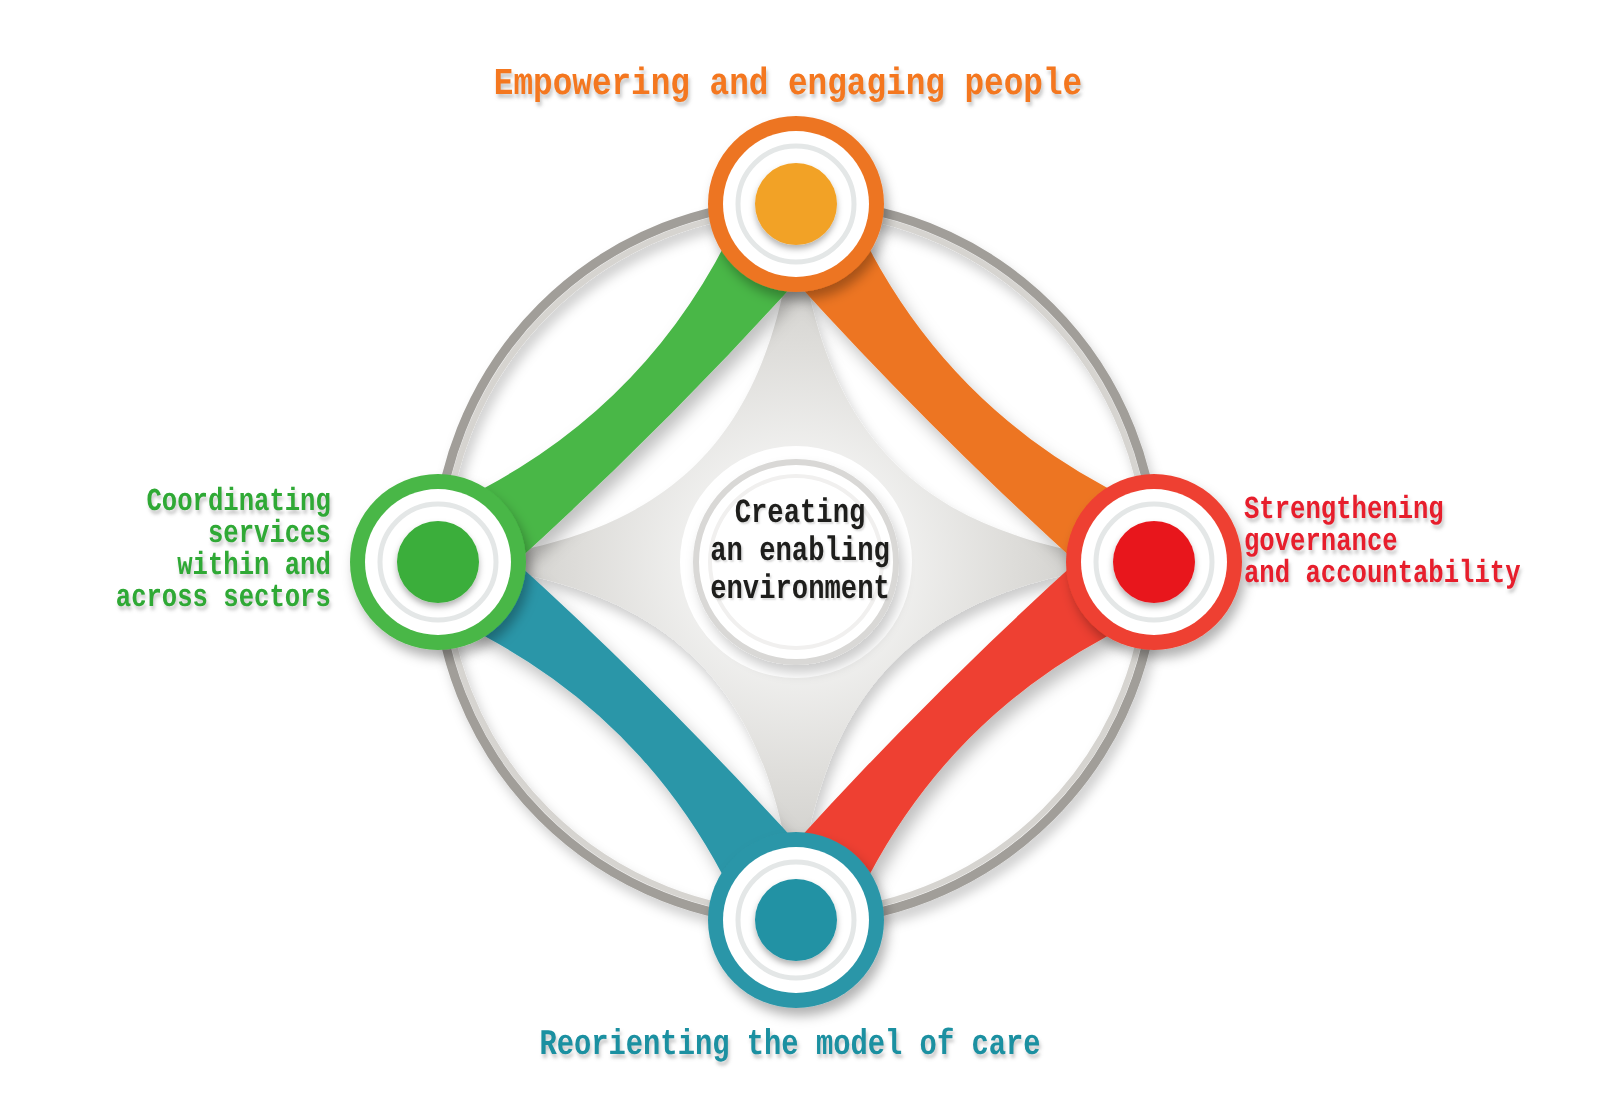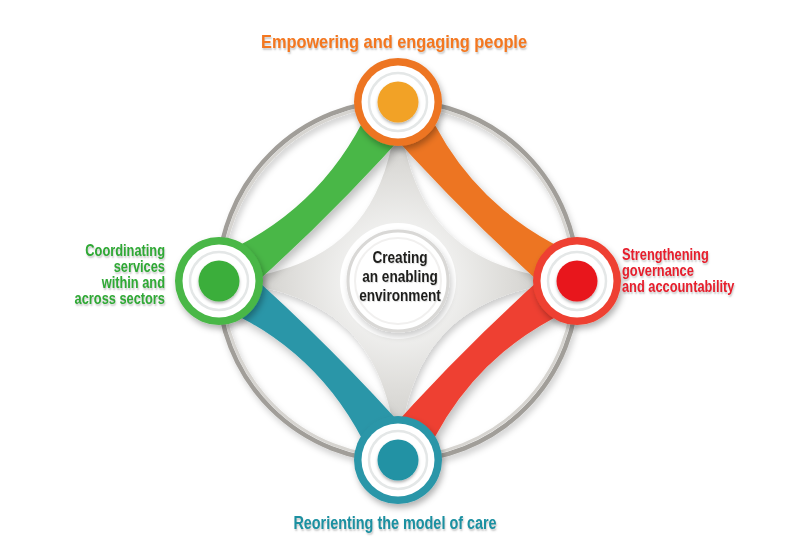--- a/index.html
+++ b/index.html
@@ -1,18 +1,18 @@
 <!DOCTYPE html>
 <html><head>
 <meta charset="utf-8">
 <style>
   html,body{margin:0;padding:0;background:#fff;}
   #stage{
     position:relative;width:800px;height:560px;overflow:hidden;background:#fff;
-    font-family:Liberation Sans, sans-serif;
+    font-family:Liberation Mono, monospace;
   }
   #stage svg{position:absolute;left:0;top:0;}
   .lbl{
     position:absolute;font-weight:bold;
     text-shadow:1px 2px 2px rgba(110,110,110,0.38);
     white-space:nowrap;
   }
   #lbl-top{left:0;top:31px;width:788px;text-align:center;font-size:19px;
     transform:scaleX(0.86);transform-origin:50% 0;}
   #lbl-right{left:622px;top:247px;font-size:16px;line-height:16px;

